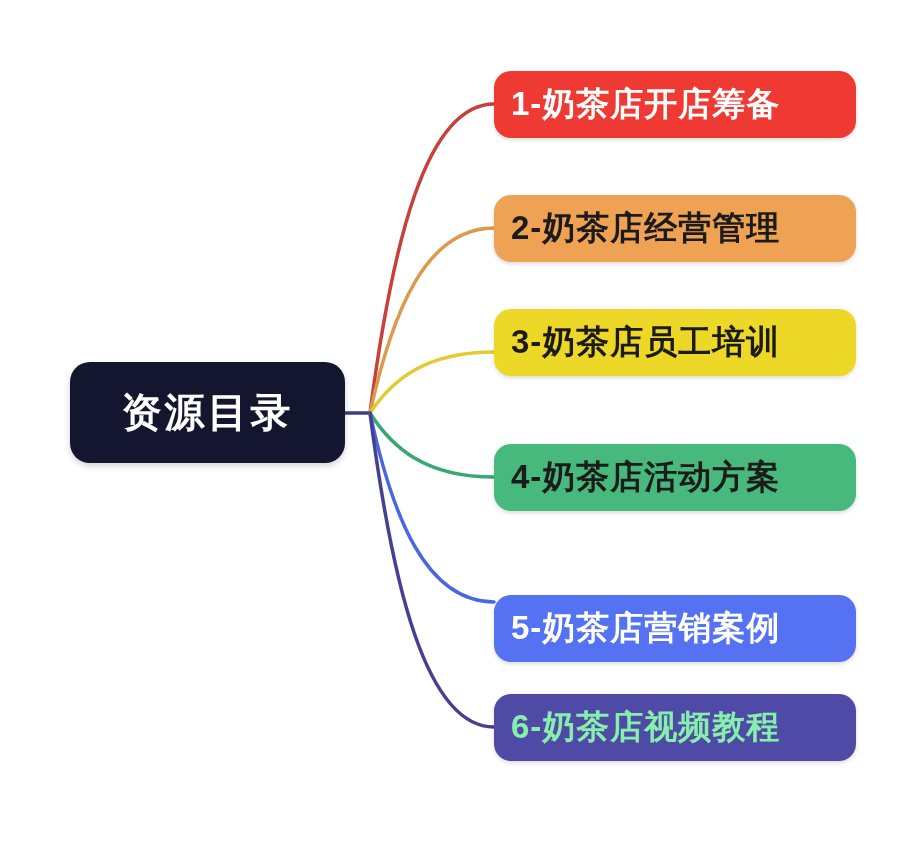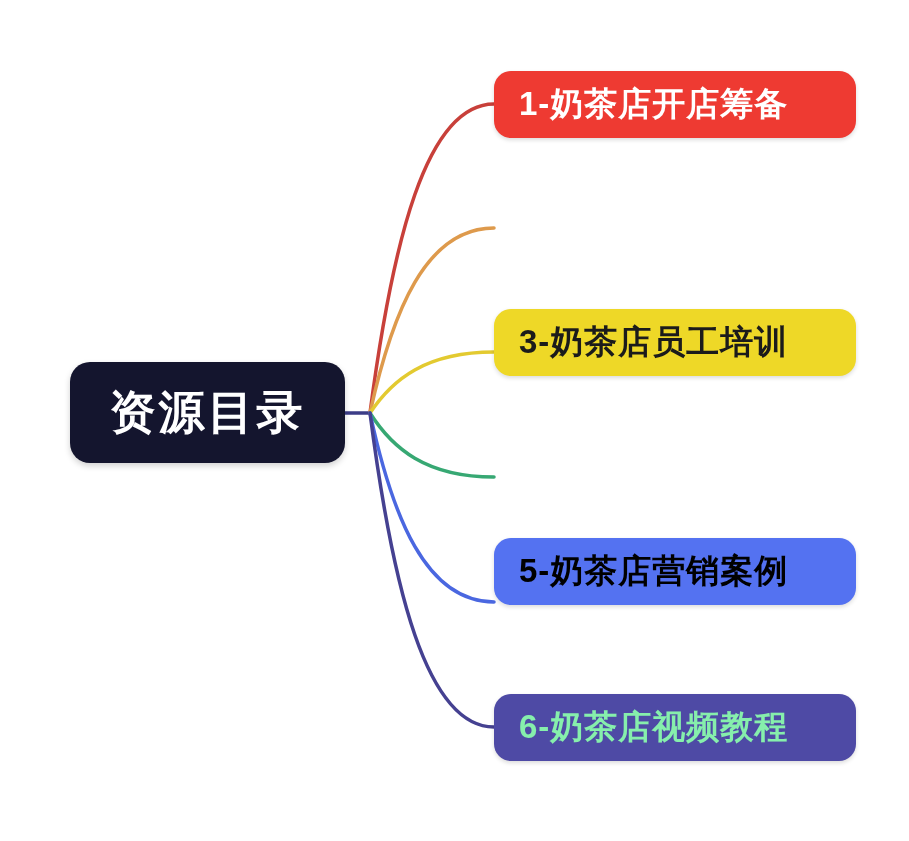--- a/index.html
+++ b/index.html
@@ -30,41 +30,41 @@
     width: 275px;
     height: 101px;
     border-radius: 20px;
     display: flex;
     align-items: center;
     justify-content: center;
     box-shadow: 0 3px 6px rgba(0,0,0,0.18);
     cursor: pointer;
   }
   .root-node .label {
-    font-size: 46px;
+    font-size: 40px;
     font-weight: bold;
     letter-spacing: 3px;
     white-space: nowrap;
     font-family: Liberation Serif, serif;
   }
   .branch-node {
     position: absolute;
     left: 494px;
     width: 362px;
     height: 67px;
     border-radius: 17px;
     display: flex;
     align-items: center;
     box-shadow: 0 2px 4px rgba(0,0,0,0.14);
     cursor: pointer;
   }
   .branch-node .label {
     font-size: 33px;
     font-weight: bold;
-    padding-left: 25px;
+    padding-left: 17px;
     letter-spacing: 1px;
     white-space: nowrap;
   }
 </style>
 </head>
 <body>
 
 <div class="canvas">
 
   <svg id="connectors" viewBox="0 0 909 841" xmlns="http://www.w3.org/2000/svg">
@@ -77,23 +77,29 @@
     <path fill="none" stroke-width="3.5" stroke-linecap="round" d="M 370 413 C 392.32 585.7, 425.8 727, 494 727" stroke="#454191"></path>
   </svg>
 
   <div class="root-node" style="background: rgb(20, 21, 46); color: rgb(255, 255, 255);">
     <span class="label">资源目录</span>
   </div>
 
   <div class="branch-node" style="top: 70.5px; background: rgb(238, 58, 50); color: rgb(255, 255, 255);">
     <span class="label">1-奶茶店开店筹备</span>
   </div>
+  <div class="branch-node" style="top: 194.5px; background: rgb(239, 161, 84); color: rgb(27, 27, 27);">
+    <span class="label">2-奶茶店经营管理</span>
+  </div>
   <div class="branch-node" style="top: 309px; background: rgb(238, 216, 39); color: rgb(27, 27, 27);">
     <span class="label">3-奶茶店员工培训</span>
   </div>
-  <div class="branch-node" style="top: 538px; background: rgb(84, 114, 241); color: #000000;">
+  <div class="branch-node" style="top: 443.5px; background: rgb(71, 185, 124); color: rgb(27, 27, 27);">
+    <span class="label">4-奶茶店活动方案</span>
+  </div>
+  <div class="branch-node" style="top: 595px; background: rgb(84, 114, 241); color: #ffffff;">
     <span class="label">5-奶茶店营销案例</span>
   </div>
   <div class="branch-node" style="top: 693.5px; background: rgb(78, 74, 165); color: #86efac;">
     <span class="label">6-奶茶店视频教程</span>
   </div>
 
 </div>
 
 </body></html>

